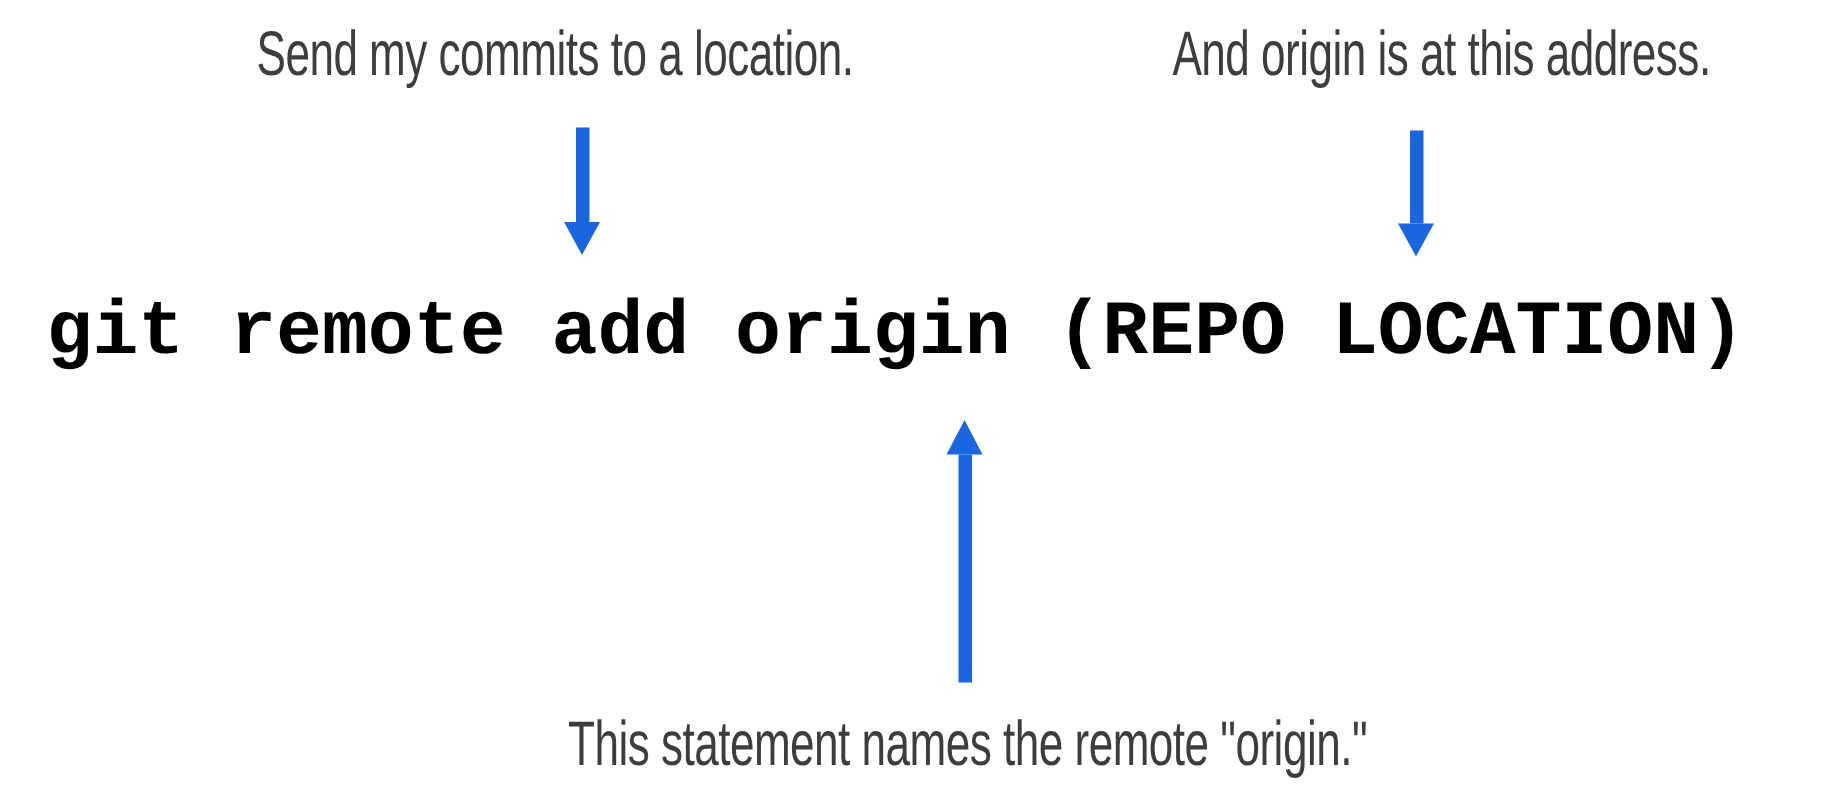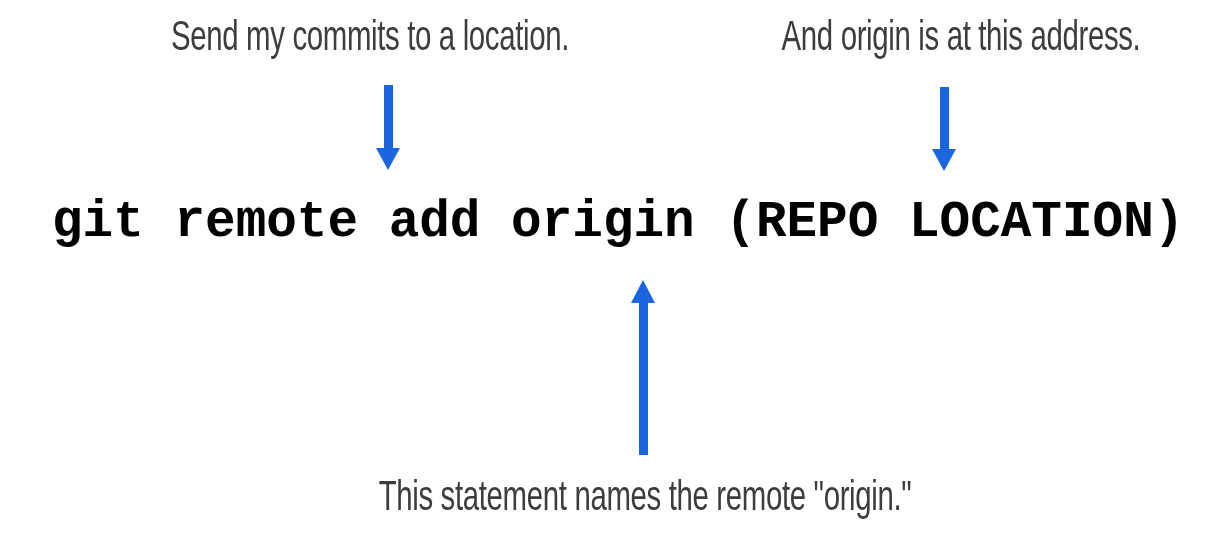--- a/index.html
+++ b/index.html
@@ -24,21 +24,21 @@
     color: var(--color-annotation_text, #3d3d3d);
     letter-spacing: -0.5px;
     transform: translateX(-50%) scaleX(0.70);
     transform-origin: center top;
   }
   .ann-left  { left: 370px; top: 15px; }
   .ann-right { left: 961px; top: 15px; }
   .ann-bottom{ left: 645px; top: 475px; }
   .command {
     position: absolute;
-    left: 52px;
+    left: 31px;
     top: 197px;
     font-family: "Liberation Mono", monospace;
     font-weight: 700;
     font-size: 51px;
     line-height: 1;
     color: var(--color-command_text, #000000);
     white-space: nowrap;
   }
   .arrow {
     position: absolute;

